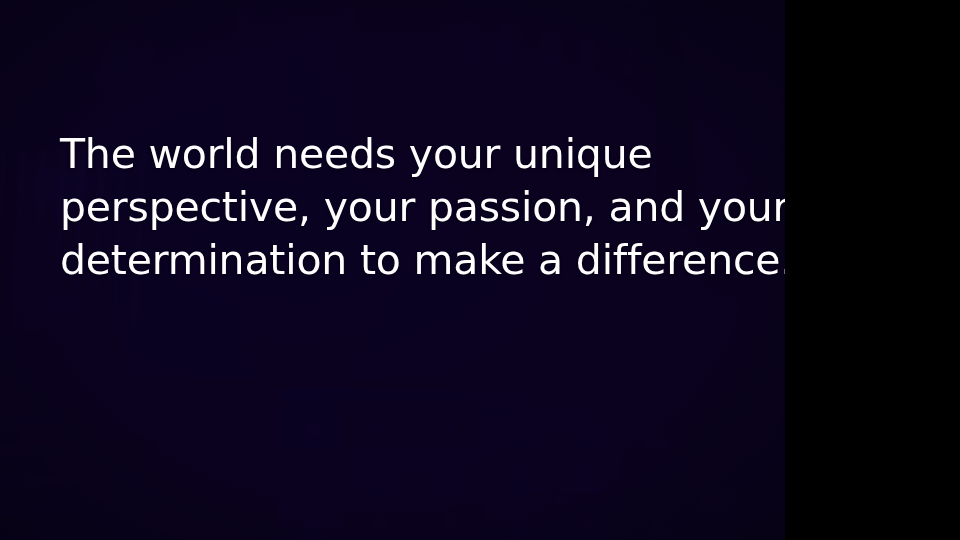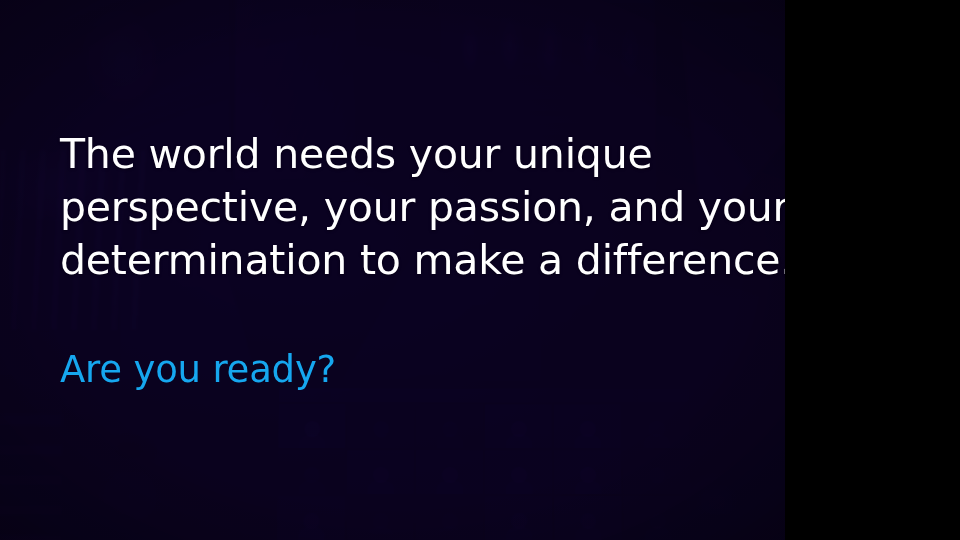--- a/index.html
+++ b/index.html
@@ -247,21 +247,20 @@
   <div class="tint"></div>
   <div class="tint2"></div>
   <div class="vignette"></div>
 
   <div class="content">
 
     <div class="headline">The world needs your unique
 perspective, your passion, and your
 determination to make a difference.</div>
 
-    <div class="cta">Are you ready?</div>
 
     <div class="logo">
       <svg viewBox="0 0 100 100" xmlns="http://www.w3.org/2000/svg">
         <circle cx="50" cy="50" r="49" fill="#ffffff"></circle>
         <circle cx="50" cy="50" r="44" fill="none" stroke="#2b3a6b" stroke-width="1.6"></circle>
         <path d="M22 36 A32 32 0 0 1 78 36" fill="none" stroke="#2b3a6b" stroke-width="7"></path>
         <g fill="#3a4a7d" font-size="4.4" font-family="DejaVu Sans, sans-serif">
           <text x="50" y="31" text-anchor="middle" fill="#e8eaf2" font-size="4">UNIVERSITY</text>
         </g>
 

